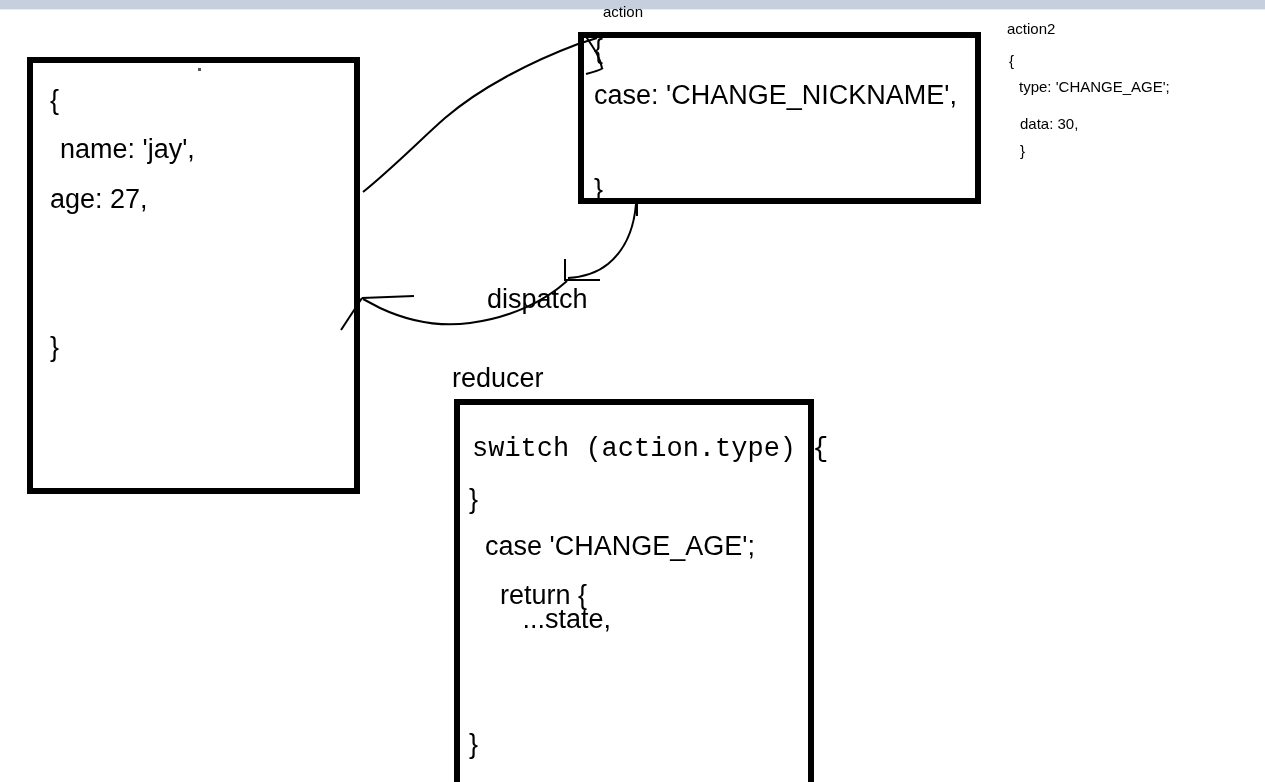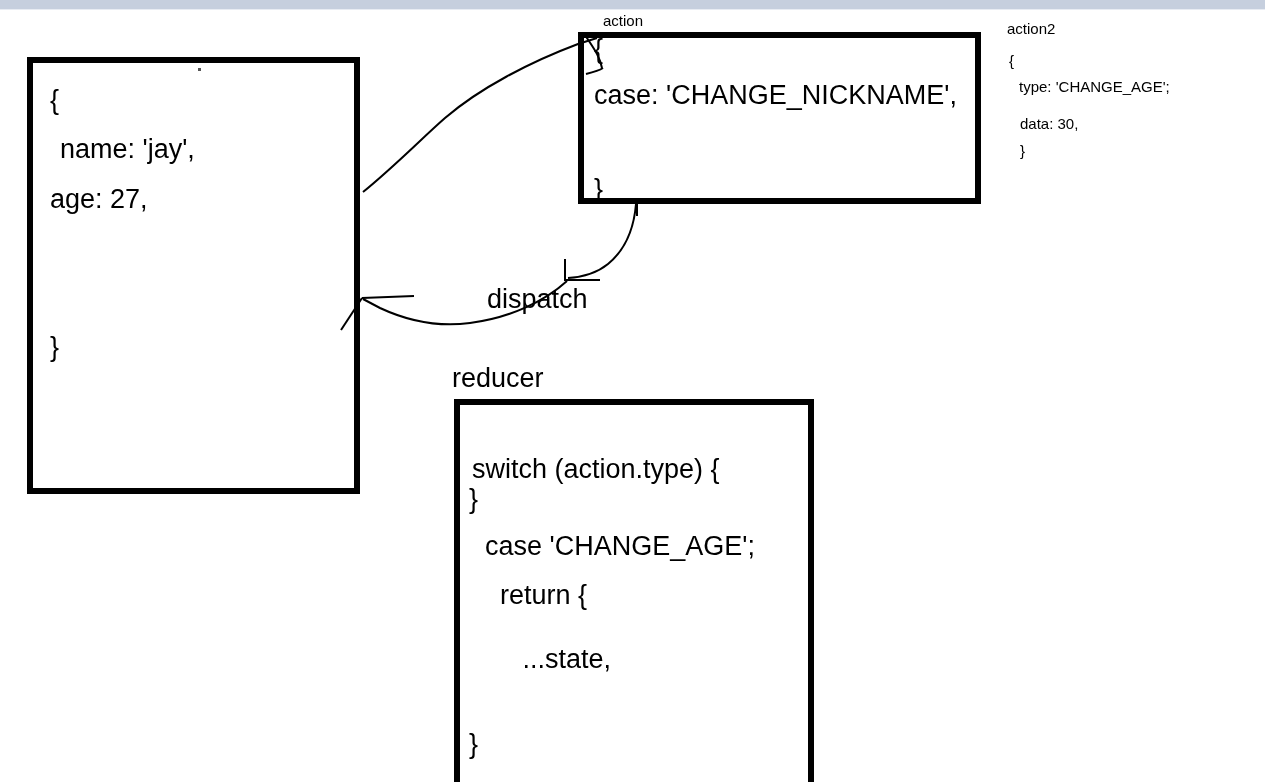--- a/index.html
+++ b/index.html
@@ -118,43 +118,43 @@
 
   <div class="box" id="state-box"></div>
   <div class="tiny-dot" style="left:198px; top:68px;"></div>
 
   <div class="code-line code-lg" style="left:50px; top:87px;">{</div>
   <div class="code-line code-lg" style="left:60px; top:136px;">name: 'jay',</div>
   <div class="code-line code-lg" style="left:50px; top:186px;">age: 27,</div>
   <div class="code-line code-lg" style="left:50px; top:285px;"></div>
   <div class="code-line code-lg" style="left:50px; top:334px;">}</div>
 
-  <div class="label label-small" style="left:603px; top:13px;">action</div>
+  <div class="label label-small" style="left:603px; top:4px;">action</div>
   <div class="box" id="action-box"></div>
 
   <div class="code-line code-lg" style="left:594px; top:36px;">{</div>
   <div class="code-line code-lg" style="left:594px; top:82px;">case: 'CHANGE_NICKNAME',</div>
   <div class="code-line code-lg" style="left:594px; top:176px;">}</div>
 
   <div class="label label-small" style="left:1007px; top:21px;">action2</div>
   <div class="code-line code-sm" style="left:1009px; top:53px;">{</div>
   <div class="code-line code-sm" style="left:1019px; top:79px;">type: 'CHANGE_AGE';</div>
   <div class="code-line code-sm" style="left:1020px; top:116px;">data: 30,</div>
   <div class="code-line code-sm" style="left:1020px; top:143px;">}</div>
 
   <div class="label label-big" style="left:487px; top:286px;">dispatch</div>
 
   <div class="label label-big" style="left:452px; top:365px;">reducer</div>
   <div class="box" id="reducer-box"></div>
 
-  <div class="code-line code-lg" style="left:472px; top:456px;">switch (action.type) {</div>
+  <div class="code-line code-lg" style="left:472px; top:436px;font-family:Liberation Mono, monospace;">switch (action.type) {</div>
   <div class="code-line code-lg" style="left:469px; top:486px;">}</div>
   <div class="code-line code-lg" style="left:470px; top:533px;">  case 'CHANGE_AGE';</div>
   <div class="code-line code-lg" style="left:470px; top:582px;">    return {</div>
-  <div class="code-line code-lg" style="left:470px; top:646px;">       ...state,</div>
+  <div class="code-line code-lg" style="left:470px; top:606px;">       ...state,</div>
   <div class="code-line code-lg" style="left:469px; top:731px;">}</div>
 
   <svg class="overlay" viewBox="0 0 1265 782">
 
     <path d="M 363 192 C 395 166, 420 140, 445 118 C 480 88, 530 62, 578 44 L 597 38"></path>
 
     <path d="M 585 35 C 592 46, 600 56, 602 68"></path>
     <path d="M 586 74 C 594 72, 600 70, 603 68"></path>
 
     <path d="M 636 204 C 634 228, 625 250, 608 264 C 597 273, 583 277, 568 278"></path>

